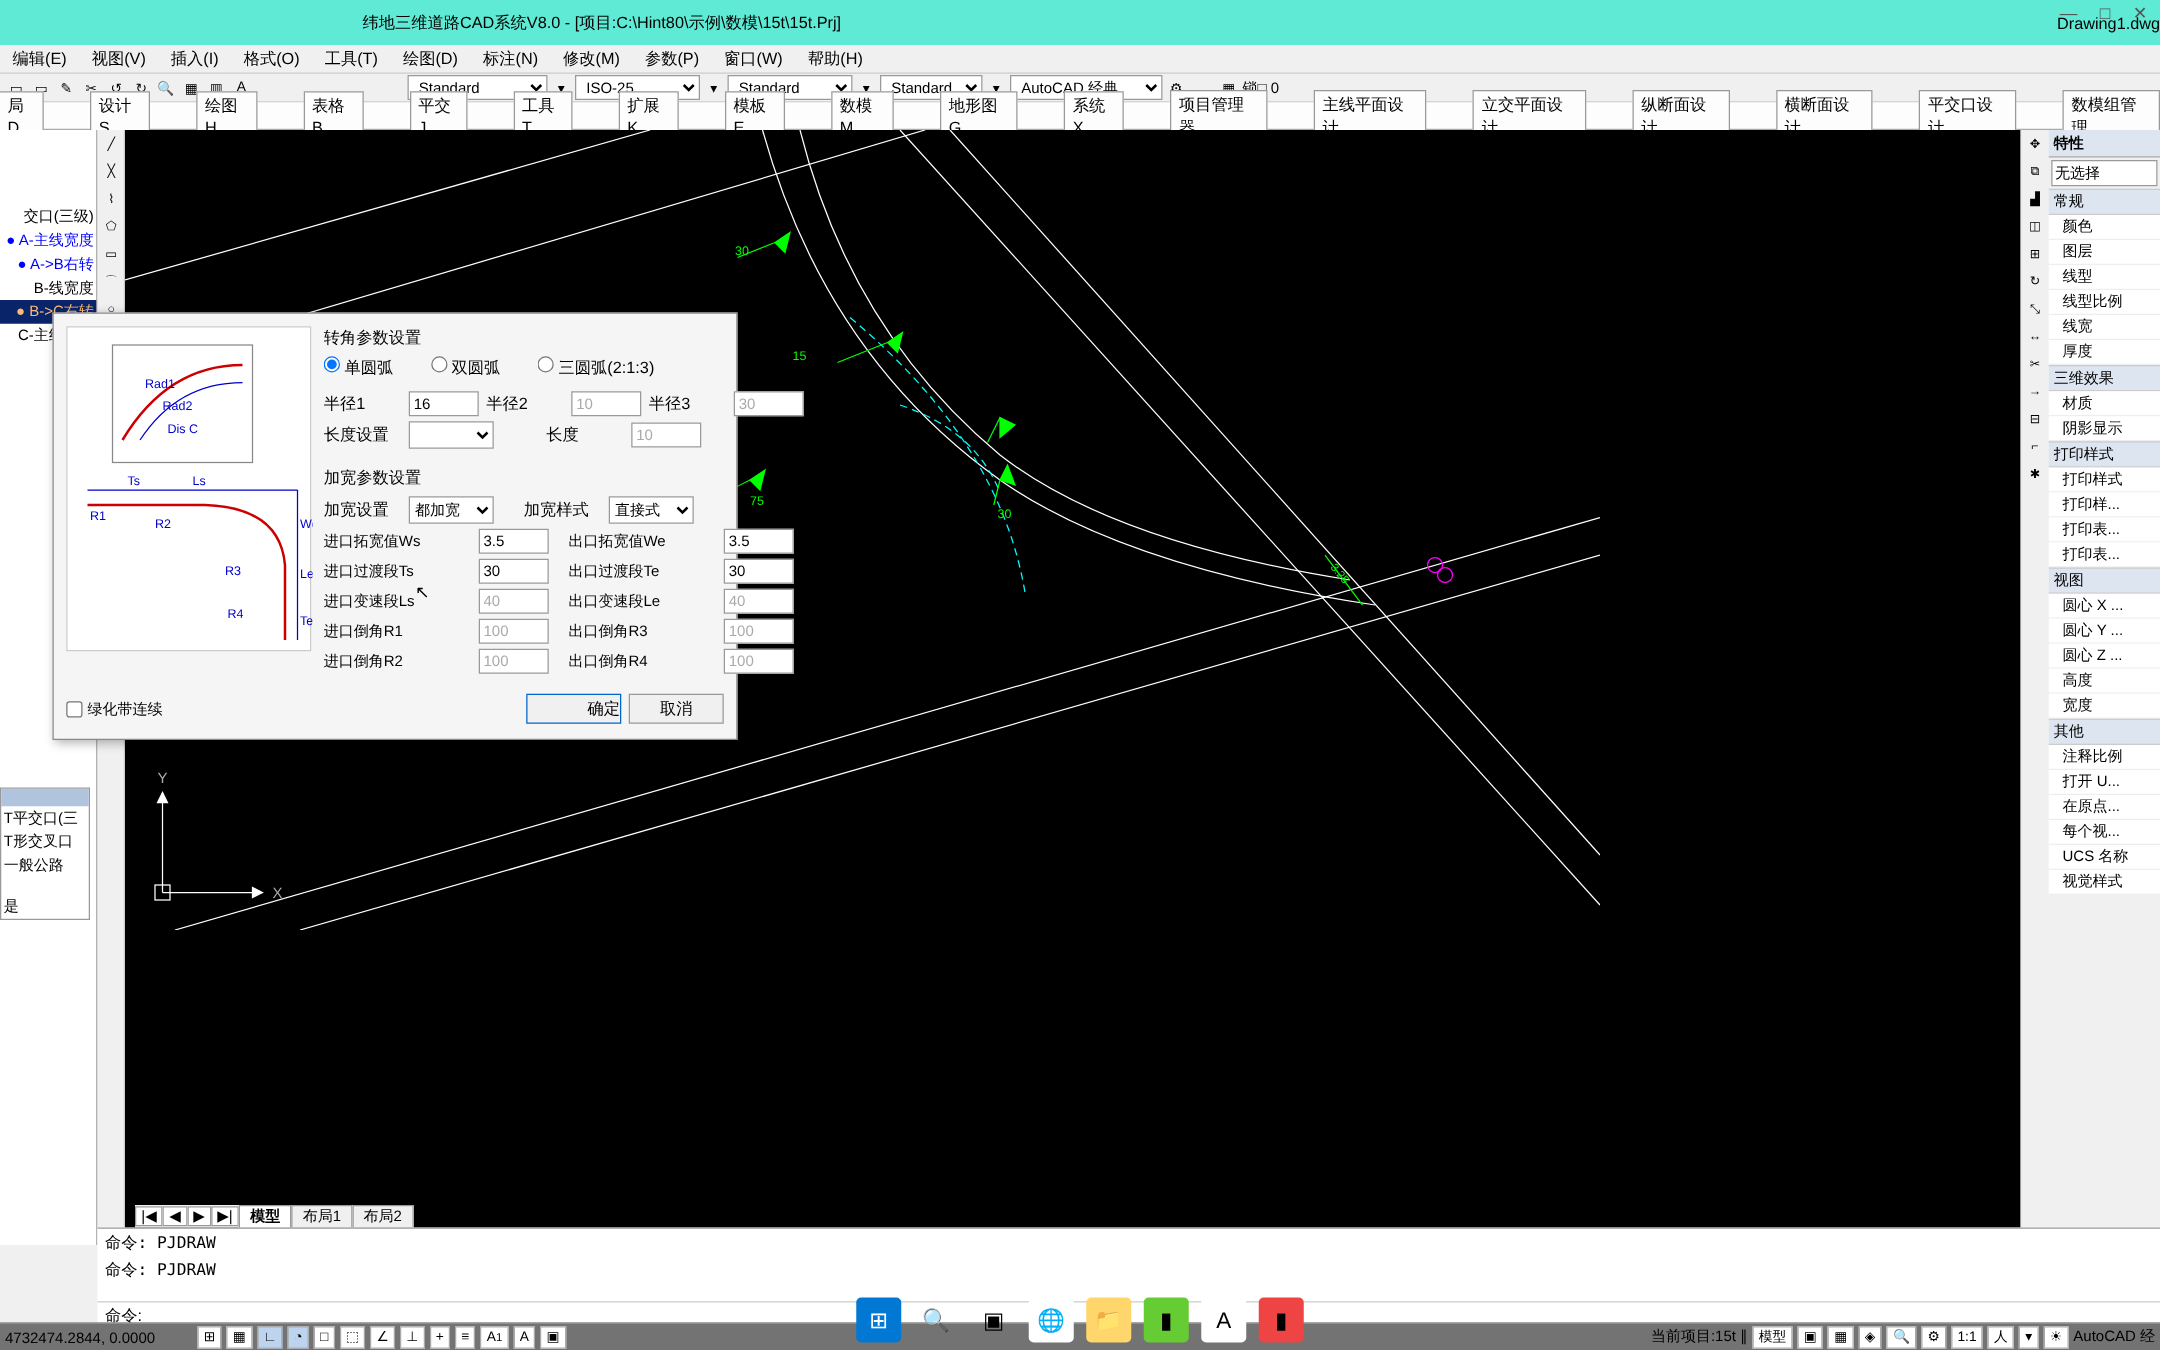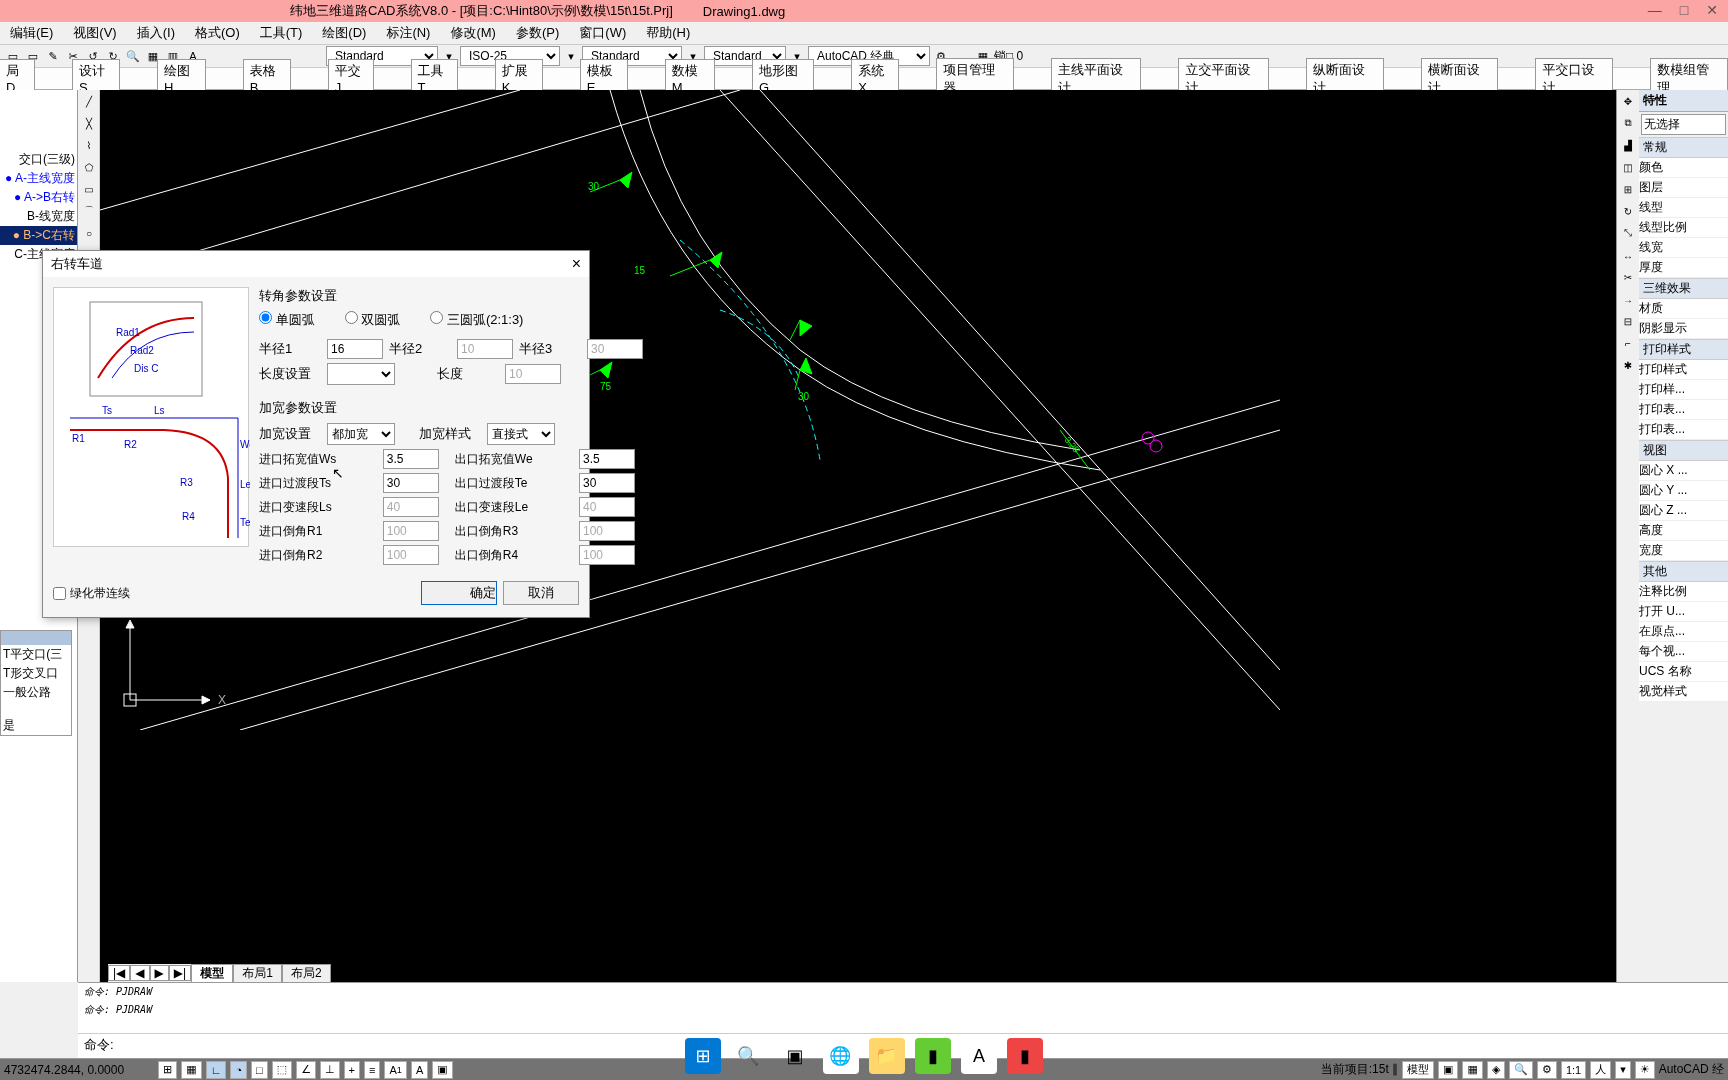--- a/index.html
+++ b/index.html
@@ -1,19 +1,19 @@
 <!DOCTYPE html>
 <html><head>
 <meta charset="utf-8">
 <style>
 * { box-sizing: border-box; margin: 0; padding: 0; font-family: "Microsoft YaHei", SimSun, sans-serif; }
 body { width: 1728px; height: 1080px; background: #f0f0f0; overflow: hidden; position: relative; font-size: 12px; }
 
 
-.titlebar { height: 22px; background: #fca5a5; display: flex; align-items: center; padding-left: 290px; }
+.titlebar { height: 36px; background: #5eead4; display: flex; align-items: center; padding-left: 290px; justify-content: space-between; }
 .titlebar .title { font-size: 13px; }
 .titlebar .file { margin-left: 30px; font-size: 13px; }
 .win-controls { position: absolute; right: 10px; top: 2px; display: flex; gap: 18px; font-size: 14px; color: #555; }
 
 
 .menubar { height: 22px; background: #f0f0f0; display: flex; align-items: center; padding-left: 10px; gap: 20px; font-size: 13px; }
 .menubar span { cursor: default; }
 
 
 .toolbar-row { height: 24px; background: #f0f0f0; border-top: 1px solid #ccc; border-bottom: 1px solid #ccc; display: flex; align-items: center; padding: 0 4px; gap: 2px; }
@@ -44,21 +44,21 @@
 .canvas svg { position: absolute; left: 0; top: 0; }
 
 
 .right-panel { width: 112px; background: #f0f0f0; border-left: 1px solid #999; display: flex; }
 .right-tools { width: 22px; background: #f0f0f0; display: flex; flex-direction: column; }
 .right-tools .i { width: 18px; height: 18px; margin: 2px; font-size: 10px; display: flex; align-items: center; justify-content: center; }
 .props { flex: 1; font-size: 12px; }
 .props-head { background: #dde5f0; padding: 2px 4px; font-weight: bold; border-bottom: 1px solid #aaa; }
 .props-sel { background: #fff; border: 1px solid #999; margin: 2px; padding: 1px 2px; }
 .props-group { background: #dde5f0; padding: 1px 4px; border-top: 1px solid #ccc; border-bottom: 1px solid #ccc; }
-.props-row { display: flex; padding: 1px 0; background: #fff; border-bottom: 1px solid #eee; }
+.props-row { display: flex; padding: 1px 11px; background: #fff; border-bottom: 1px solid #eee; }
 .props-row .k { flex: 1; } .props-row .v { width: 8px; text-align: right; color: #444; }
 
 
 .dialog { position: absolute; left: 42px; top: 250px; width: 548px; background: #f5f5f5; border: 1px solid #888; box-shadow: 2px 2px 8px rgba(0,0,0,0.3); z-index: 100; }
 .dlg-title { height: 26px; background: #fff; display: flex; align-items: center; padding: 0 8px; font-size: 13px; }
 .dlg-close { margin-left: auto; font-size: 16px; cursor: pointer; }
 .dlg-body { display: flex; padding: 10px; gap: 10px; }
 .dlg-preview { width: 196px; height: 260px; background: #fff; border: 1px solid #ccc; }
 .dlg-form { flex: 1; font-size: 13px; }
 .dlg-section { margin-bottom: 6px; }
@@ -80,21 +80,21 @@
 .bottom-left .bl-head { background: #b0c4de; height: 14px; }
 .bottom-left .bl-item { padding: 1px 2px; white-space: nowrap; overflow: hidden; }
 
 .layout-tabs { position: absolute; left: 108px; bottom: 98px; height: 18px; display: flex; align-items: center; background: #f0f0f0; font-size: 12px; }
 .layout-tabs .nav { border: 1px solid #999; padding: 0 4px; background: #fff; }
 .layout-tabs .tab { border: 1px solid #999; padding: 0 8px; background: #f0f0f0; }
 .layout-tabs .tab.active { background: #fff; font-weight: bold; }
 
 
 .cmdline-area { position: absolute; left: 78px; bottom: 22px; right: 0; height: 76px; background: #fff; border-top: 1px solid #999; }
-.cmdline-area .hist { padding: 2px 6px; font-size: 10px; font-family: SimSun, monospace; font-style: italic; }
+.cmdline-area .hist { padding: 2px 6px; font-size: 13px; font-family: SimSun, monospace; }
 .cmdline-input { display: flex; padding: 2px 6px; font-size: 13px; font-family: SimSun, monospace; border-top: 1px solid #ccc; }
 
 
 .statusbar { position: absolute; left: 0; bottom: 0; right: 0; height: 22px; background: #737373; border-top: 1px solid #999; display: flex; align-items: center; font-size: 12px; padding: 0 4px; gap: 4px; }
 .sb-btn { border: 1px solid #aaa; padding: 0 4px; height: 18px; display: inline-flex; align-items: center; background: #fff; font-size: 11px; }
 .sb-btn.on { background: #bcd4ee; }
 .statusbar .coords { min-width: 150px; }
 .statusbar .spacer { flex: 1; }
 .dock { position: absolute; left: 50%; transform: translateX(-50%); bottom: 6px; display: flex; gap: 10px; z-index: 200; }
 .dock .app { width: 36px; height: 36px; border-radius: 4px; display: flex; align-items: center; justify-content: center; font-size: 18px; }
@@ -368,24 +368,20 @@
           <div class="props-row">
             <span class="k">视觉样式</span>
             <span class="v"></span>
           </div>
         </div>
     </div>
   </div>
 </div>
 
 <div class="dialog">
-  <div class="dlg-title">
-    <span>右转车道</span>
-    <span class="dlg-close">×</span>
-  </div>
   <div class="dlg-body">
     <div class="dlg-preview">
       <svg width="196" height="260" viewBox="0 0 196 260">
         <rect x="36" y="14" width="112" height="94" fill="none" stroke="#888"></rect>
         <path d="M 44 90 Q 80 30 140 30" stroke="#c00" fill="none" stroke-width="2"></path>
         <path d="M 58 90 Q 88 44 140 44" stroke="#00c" fill="none"></path>
         <text x="62" y="48" fill="#00c" font-size="10">Rad1</text>
         <text x="76" y="66" fill="#00c" font-size="10">Rad2</text>
         <text x="80" y="84" fill="#00c" font-size="10">Dis C</text>
 

